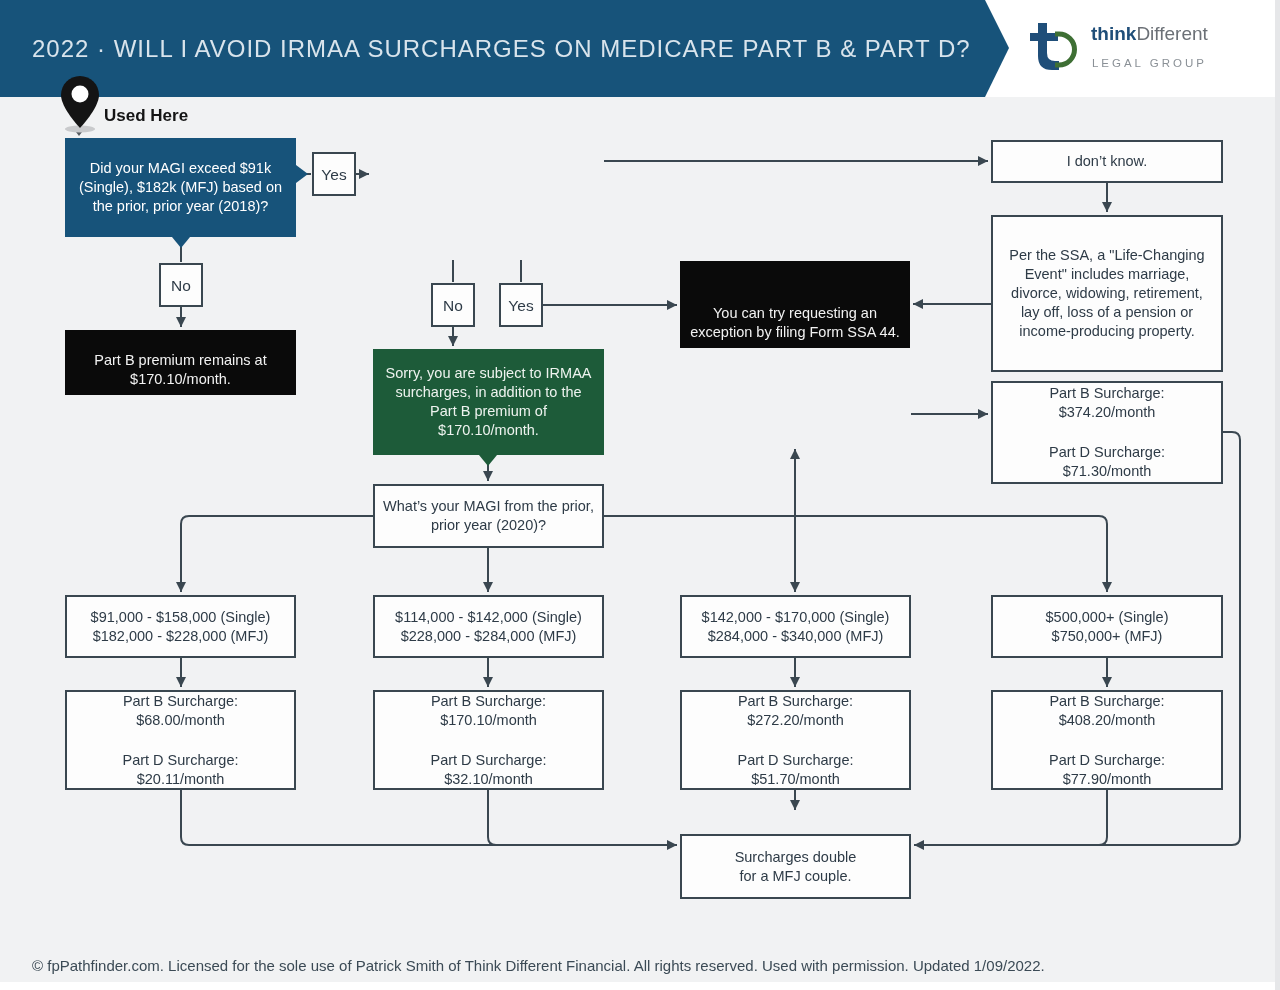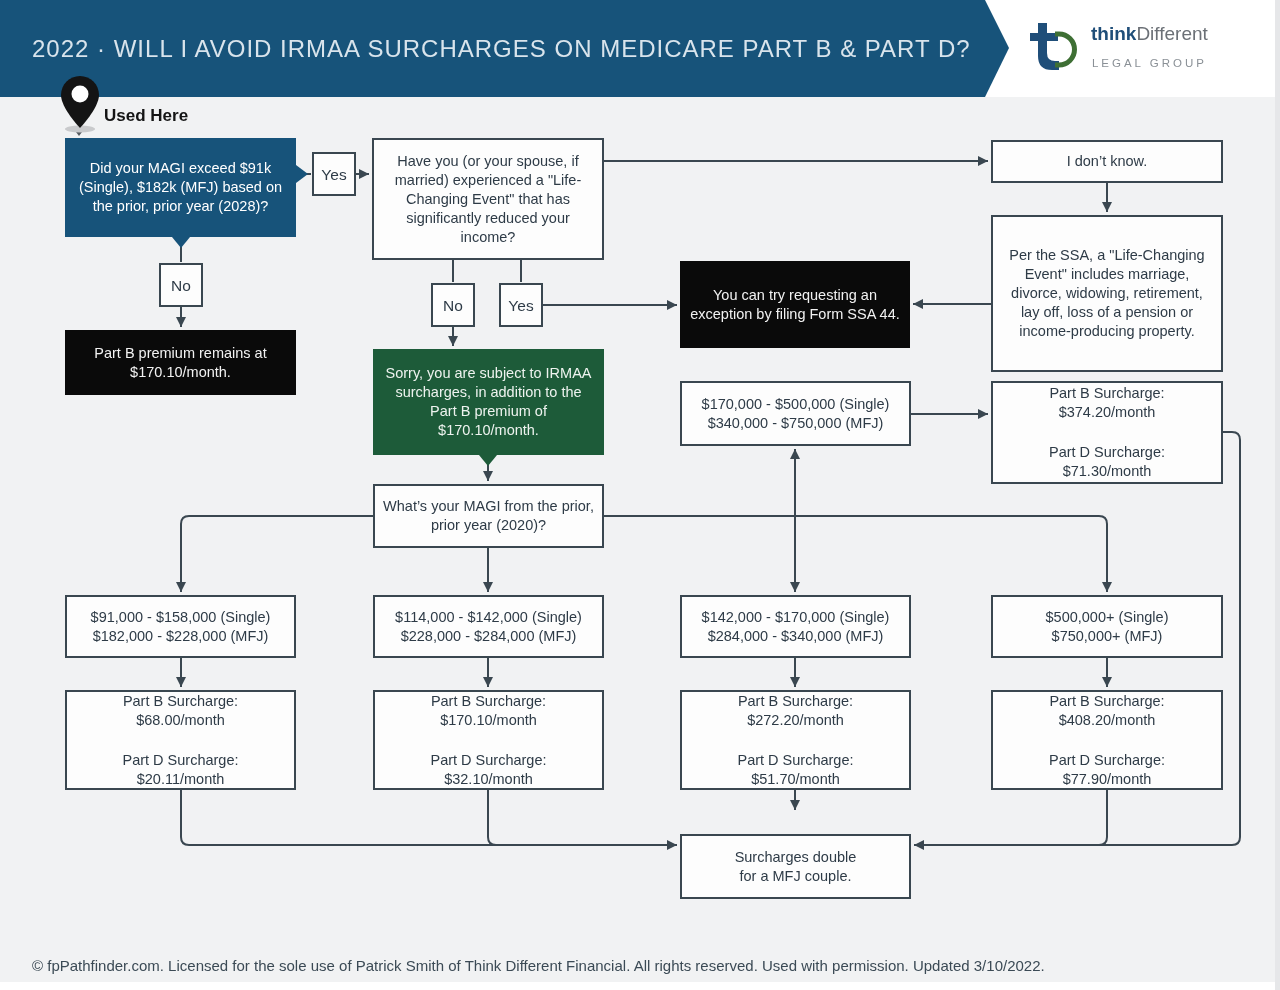--- a/index.html
+++ b/index.html
@@ -15,21 +15,21 @@
   .logo-text{display:flex;flex-direction:column;align-items:center;line-height:1.1;}
   .logo-l1{font-size:19px;}
   .logo-l1 .lb{font-weight:bold;color:#1f4e79;}
   .logo-l1 .ll{color:#6b7076;}
   .logo-l2{font-size:11.5px;letter-spacing:3px;color:#8a9096;margin-top:12px;}
   
   .box{position:absolute;box-sizing:border-box;border:2px solid #3a4750;background:#fdfdfd;
        color:#2e3b47;display:flex;flex-direction:column;align-items:center;justify-content:center;
        text-align:center;font-size:14.5px;line-height:19px;padding:4px 8px;z-index:2;}
   .box.blue{background:#17537a;border-color:#17537a;color:#ffffff;}
-  .box.black{background:#0a0a0a;border-color:#0a0a0a;color:#f2f2f2;}
+  .box.black{background:#0a0a0a;border-color:#0a0a0a;color:#f2f2f2;justify-content:flex-end;}
   .box.green{background:#1d5b39;border-color:#1d5b39;color:#eef3ef;}
   .box.small{font-size:15.5px;}
   .pair + .pair{margin-top:21px;}
   
   .wires{position:absolute;left:0;top:0;z-index:1;}
   .cline{stroke:#3a4750;stroke-width:2;fill:none;stroke-linejoin:round;}
   .tip{position:absolute;width:0;height:0;z-index:3;}
   .start-label{position:absolute;left:104px;top:106px;font-size:17px;font-weight:bold;color:#141414;}
   .pin{position:absolute;left:57px;top:74px;z-index:2;}
   .pin-arrow{position:absolute;left:73px;top:128px;border-left:6px solid transparent;
@@ -95,32 +95,29 @@
 
   <svg class="pin" width="46" height="60" viewBox="0 0 46 60">
     <ellipse cx="23" cy="55" rx="15" ry="3.5" fill="#c9cacc"></ellipse>
     <path d="M23 2 C12.5 2 4 10.5 4 21 c0 13 19 33 19 33 s19 -20 19 -33 C42 10.5 33.5 2 23 2 z" fill="#141414"></path>
     <circle cx="23" cy="20" r="8.5" fill="#ffffff"></circle>
   </svg>
   <div class="pin-arrow"></div>
   <div class="start-label">Used Here</div>
 
   <div class="box blue" style="left:65px;top:138px;width:231px;height:99px">
-    <span>Did your MAGI exceed $91k (Single), $182k (MFJ) based on the prior, prior year (2028)?</span>
+    <span>Did your MAGI exceed $91k (Single), $182k (MFJ) based on the prior, prior year (2018)?</span>
   </div>
   <div class="tip" style="left:296px;top:165px;border-top:9px solid transparent;border-bottom:9px solid transparent;border-left:12px solid #17537a"></div>
   <div class="tip" style="left:172px;top:237px;border-left:9px solid transparent;border-right:9px solid transparent;border-top:11px solid #17537a"></div>
 
   <div class="box small" style="left:312px;top:152px;width:44px;height:44px">
     <span>Yes</span>
   </div>
 
-  <div class="box" style="left:372px;top:138px;width:232px;height:122px">
-    <span>Have you (or your spouse, if married) experienced a "Life-Changing Event" that has significantly reduced your income?</span>
-  </div>
 
   <div class="box" style="left:991px;top:140px;width:232px;height:43px">
     <span>I don’t know.</span>
   </div>
 
   <div class="box small" style="left:159px;top:263px;width:44px;height:44px">
     <span>No</span>
   </div>
   <div class="box small" style="left:431px;top:283px;width:44px;height:44px">
     <span>No</span>
@@ -139,24 +136,20 @@
 
   <div class="box black" style="left:65px;top:330px;width:231px;height:65px">
     <span>Part B premium remains at $170.10/month.</span>
   </div>
 
   <div class="box green" style="left:373px;top:349px;width:231px;height:106px">
     <span>Sorry, you are subject to IRMAA surcharges, in addition to the Part B premium of $170.10/month.</span>
   </div>
   <div class="tip" style="left:479px;top:455px;border-left:9px solid transparent;border-right:9px solid transparent;border-top:11px solid #1d5b39"></div>
 
-  <div class="box" style="left:680px;top:381px;width:231px;height:65px">
-    <span>$170,000 - $500,000 (Single)</span>
-    <span>$340,000 - $750,000 (MFJ)</span>
-  </div>
 
   <div class="box" style="left:991px;top:381px;width:232px;height:103px">
     <div class="pair">
       <div>Part B Surcharge:</div>
       <div>$374.20/month</div>
     </div>
     <div class="pair">
       <div>Part D Surcharge:</div>
       <div>$71.30/month</div>
     </div>
@@ -222,15 +215,15 @@
       <div>Part D Surcharge:</div>
       <div>$77.90/month</div>
     </div>
   </div>
 
   <div class="box" style="left:680px;top:834px;width:231px;height:65px">
     <span>Surcharges double</span>
     <span>for a MFJ couple.</span>
   </div>
 
-  <div class="footer">© fpPathfinder.com. Licensed for the sole use of Patrick Smith of Think Different Financial. All rights reserved. Used with permission. Updated 3/10/2022.</div>
+  <div class="footer">© fpPathfinder.com. Licensed for the sole use of Patrick Smith of Think Different Financial. All rights reserved. Used with permission. Updated 1/09/2022.</div>
   <div class="bottom-strip"></div>
 </div>
 
 </body></html>

